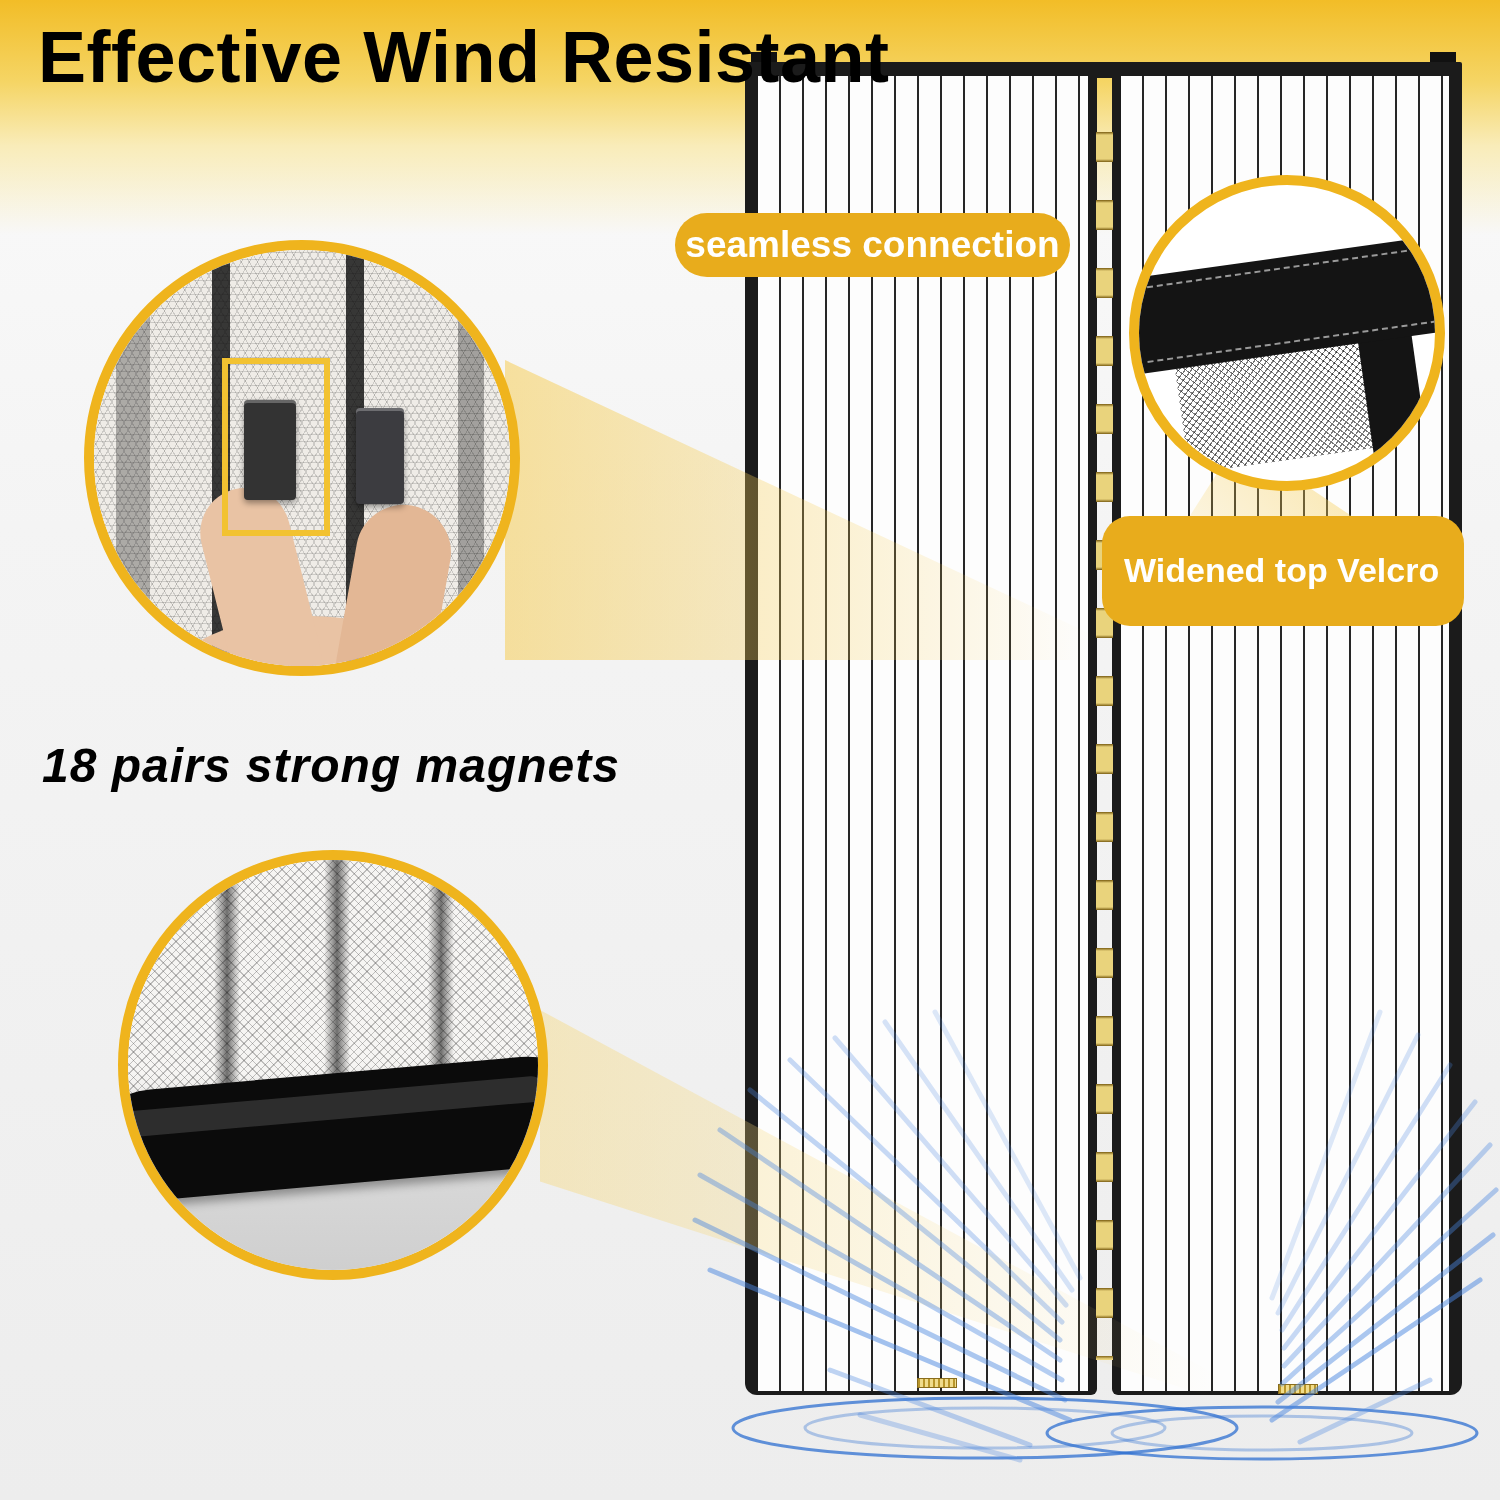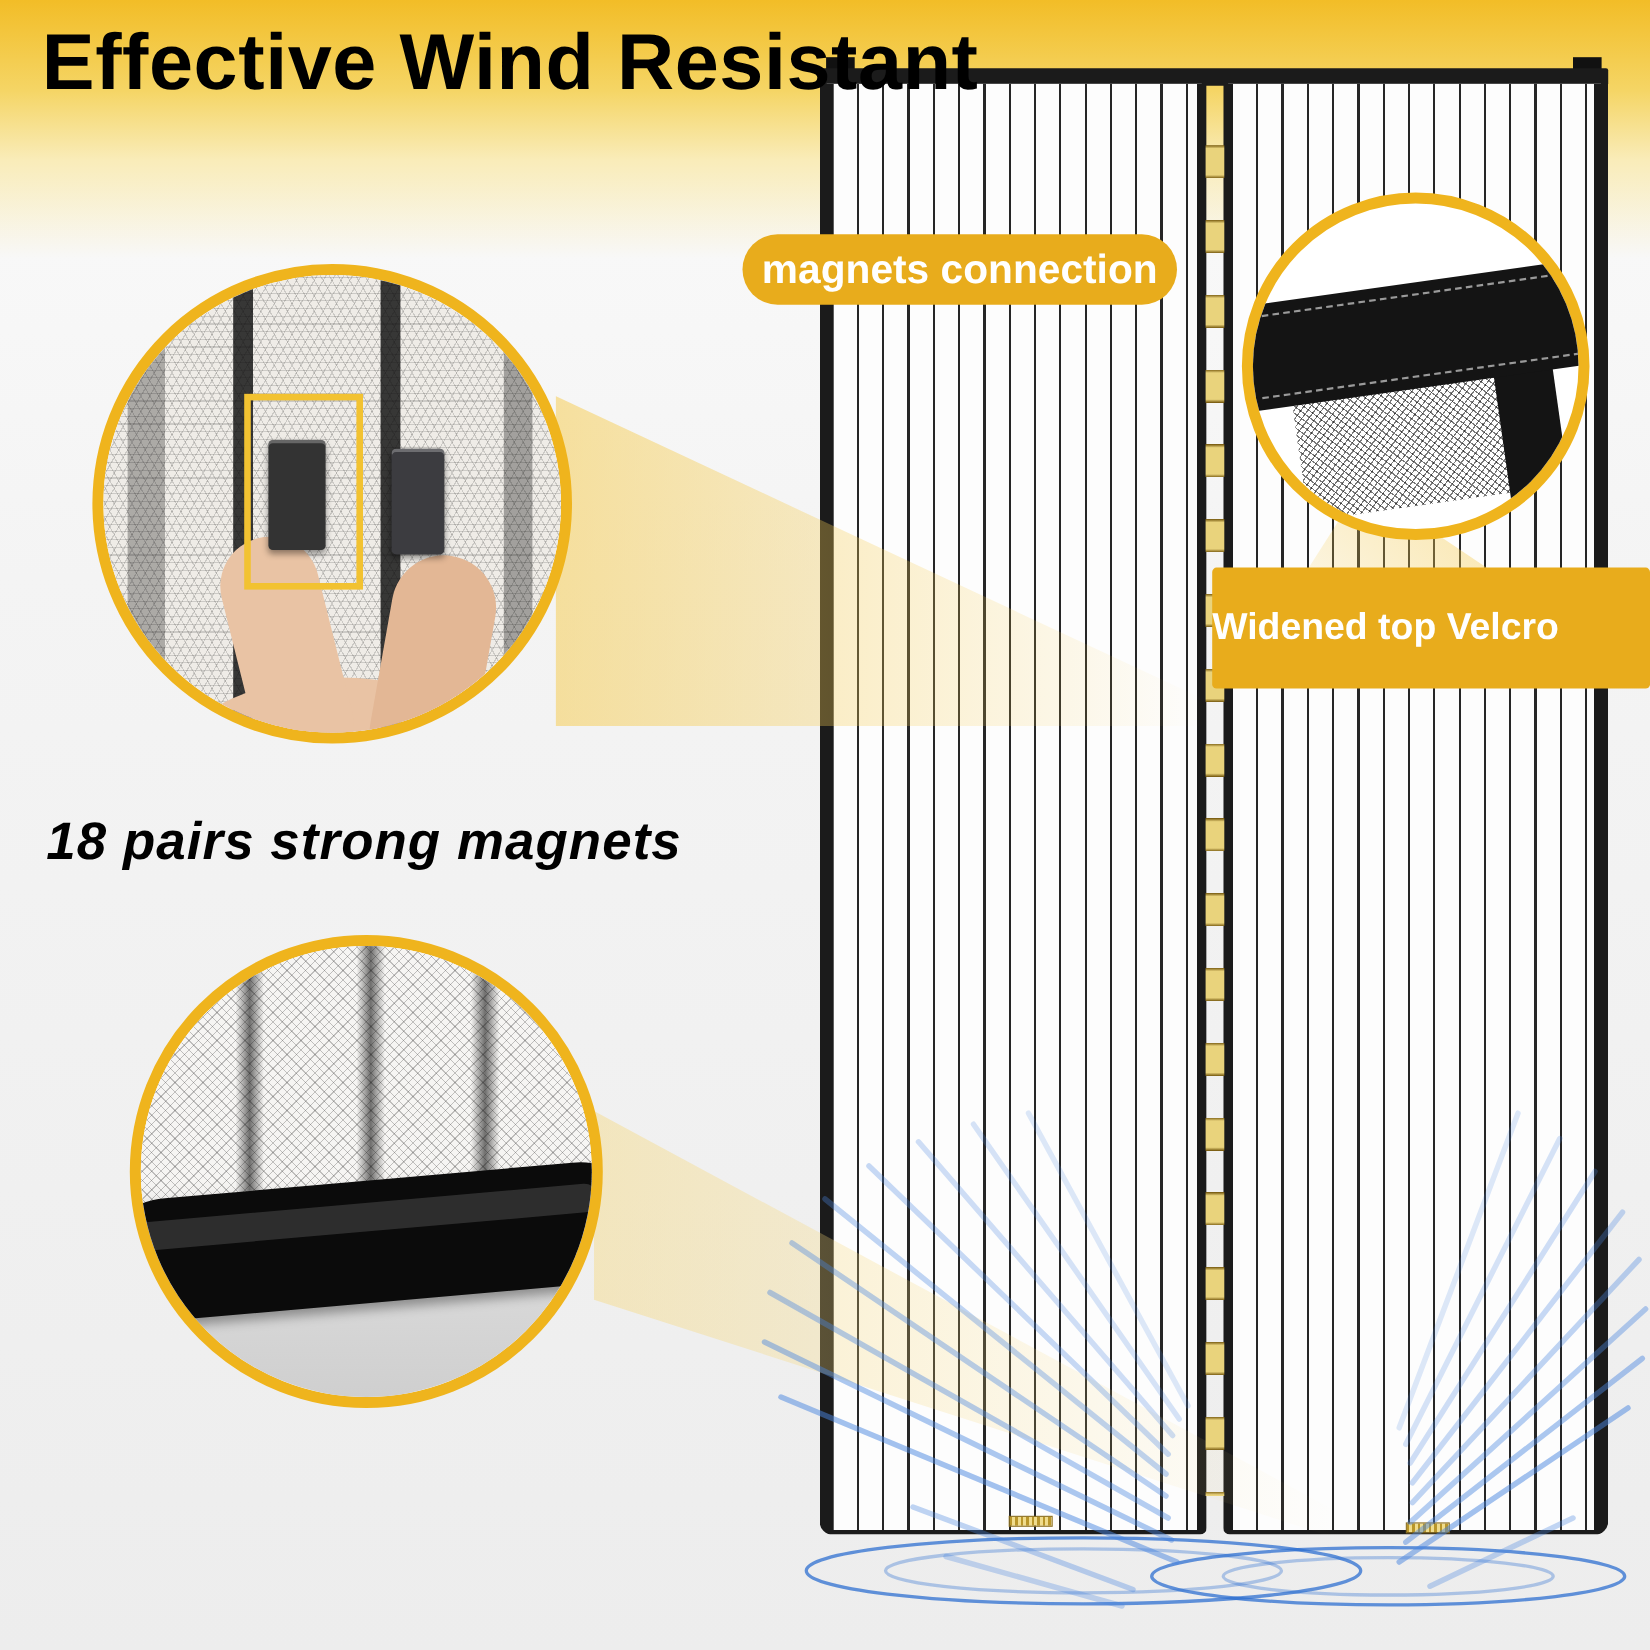--- a/index.html
+++ b/index.html
@@ -54,22 +54,22 @@
     background:linear-gradient(90deg, rgba(246,215,120,.42), rgba(246,215,120,.08) 80%, rgba(246,215,120,0));
     clip-path:polygon(0 0, 100% 94%, 100% 100%, 0 44%); }
 
   
   .wind-svg { position:absolute; left:600px; top:950px; width:900px; height:550px; z-index:6; }
 
   
   .badge { position:absolute; z-index:10; background:#e8ac1c; color:#fff; font-weight:900;
            display:flex; align-items:center; justify-content:center; text-align:center; }
   .badge-seamless { left:675px; top:213px; width:395px; height:64px; border-radius:32px; font-size:37px; }
-  .badge-velcro { left:1102px; top:516px; width:398px; height:110px; border-radius:4px;
-                  flex-direction:column; align-items:flex-start; font-size:34px; line-height:1.35; }
+  .badge-velcro { left:1102px; top:516px; width:362px; height:110px; border-radius:28px;
+                  flex-direction:column; align-items:flex-start; padding-left:22px; font-size:34px; line-height:1.35; }
 
   
   .circle { position:absolute; border-radius:50%; border:10px solid #efb41d; background:#fff;
             overflow:hidden; z-index:10; }
   .circle-magnets { left:84px;  top:240px; width:436px; height:436px; }
   .circle-velcro  { left:1129px; top:175px; width:316px; height:316px; }
   .circle-hem     { left:118px; top:850px; width:430px; height:430px; }
 
   
   .c1-bg { position:absolute; inset:0; background:#efece7; }
@@ -175,21 +175,21 @@
       <line x1="684" y1="416" x2="890" y2="195" opacity="0.35"></line>
       <line x1="684" y1="398" x2="875" y2="152" opacity="0.3"></line>
       <line x1="682" y1="380" x2="850" y2="115" opacity="0.26"></line>
       <line x1="678" y1="363" x2="818" y2="85" opacity="0.22"></line>
       <line x1="672" y1="348" x2="780" y2="62" opacity="0.18"></line>
       <line x1="700" y1="492" x2="830" y2="430" opacity="0.33"></line>
     </g>
   </svg>
 
   <div class="badge badge-seamless">
-    <span>magnets connection</span>
+    <span>seamless connection</span>
   </div>
 
   <div class="badge badge-velcro">
     <span>Widened top Velcro</span>
   </div>
 
   <div class="circle circle-magnets">
     <div class="c1-bg"></div>
     <div class="mesh-hex"></div>
     <div class="c1-band b3"></div>

